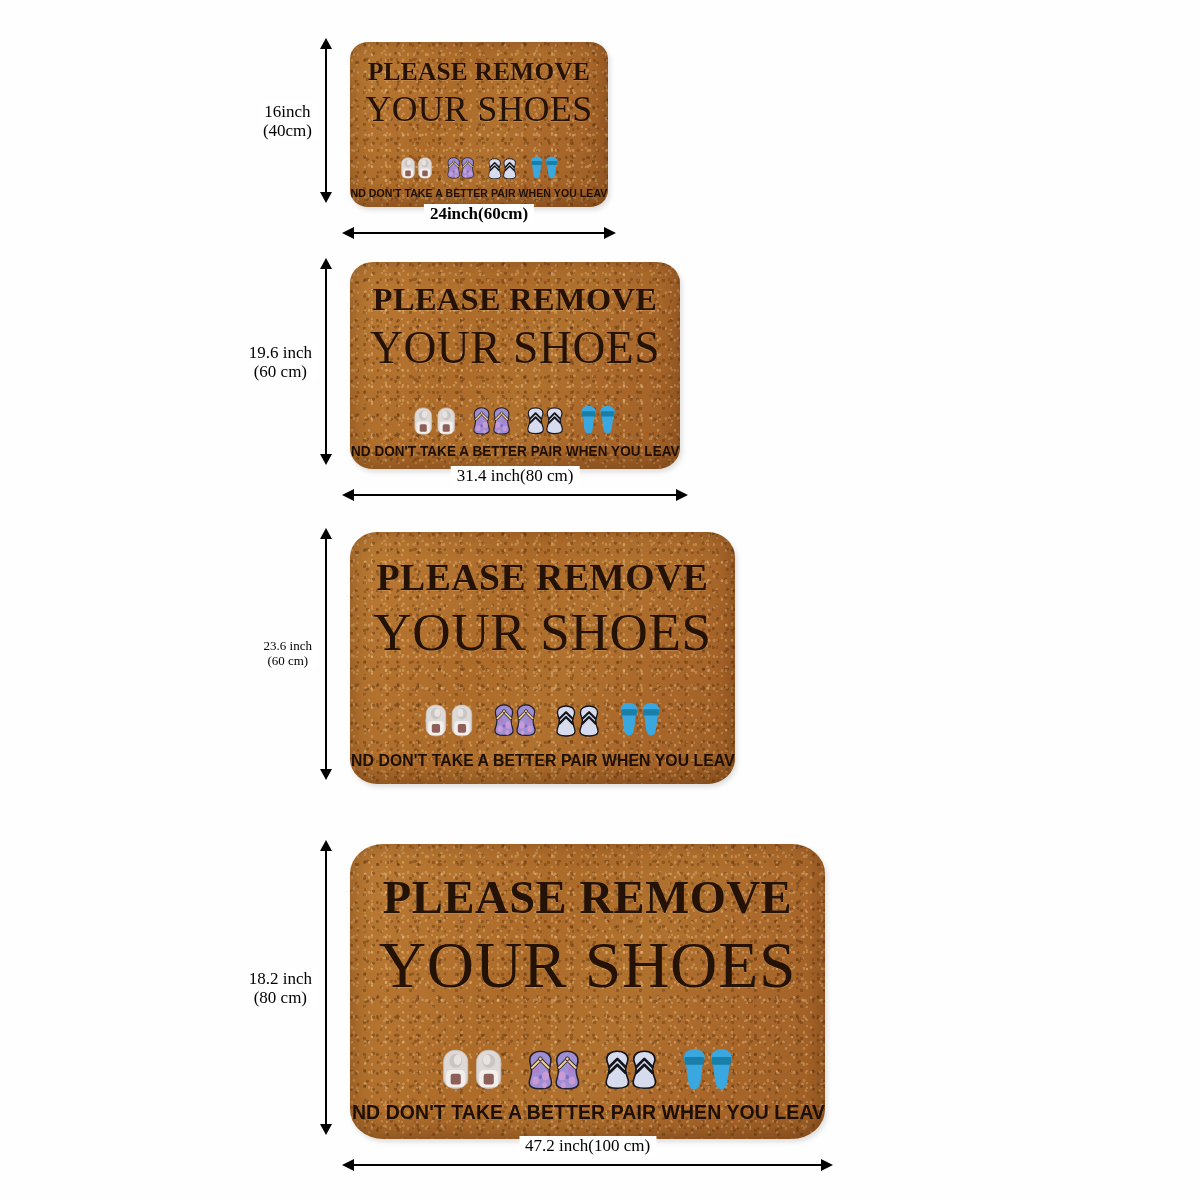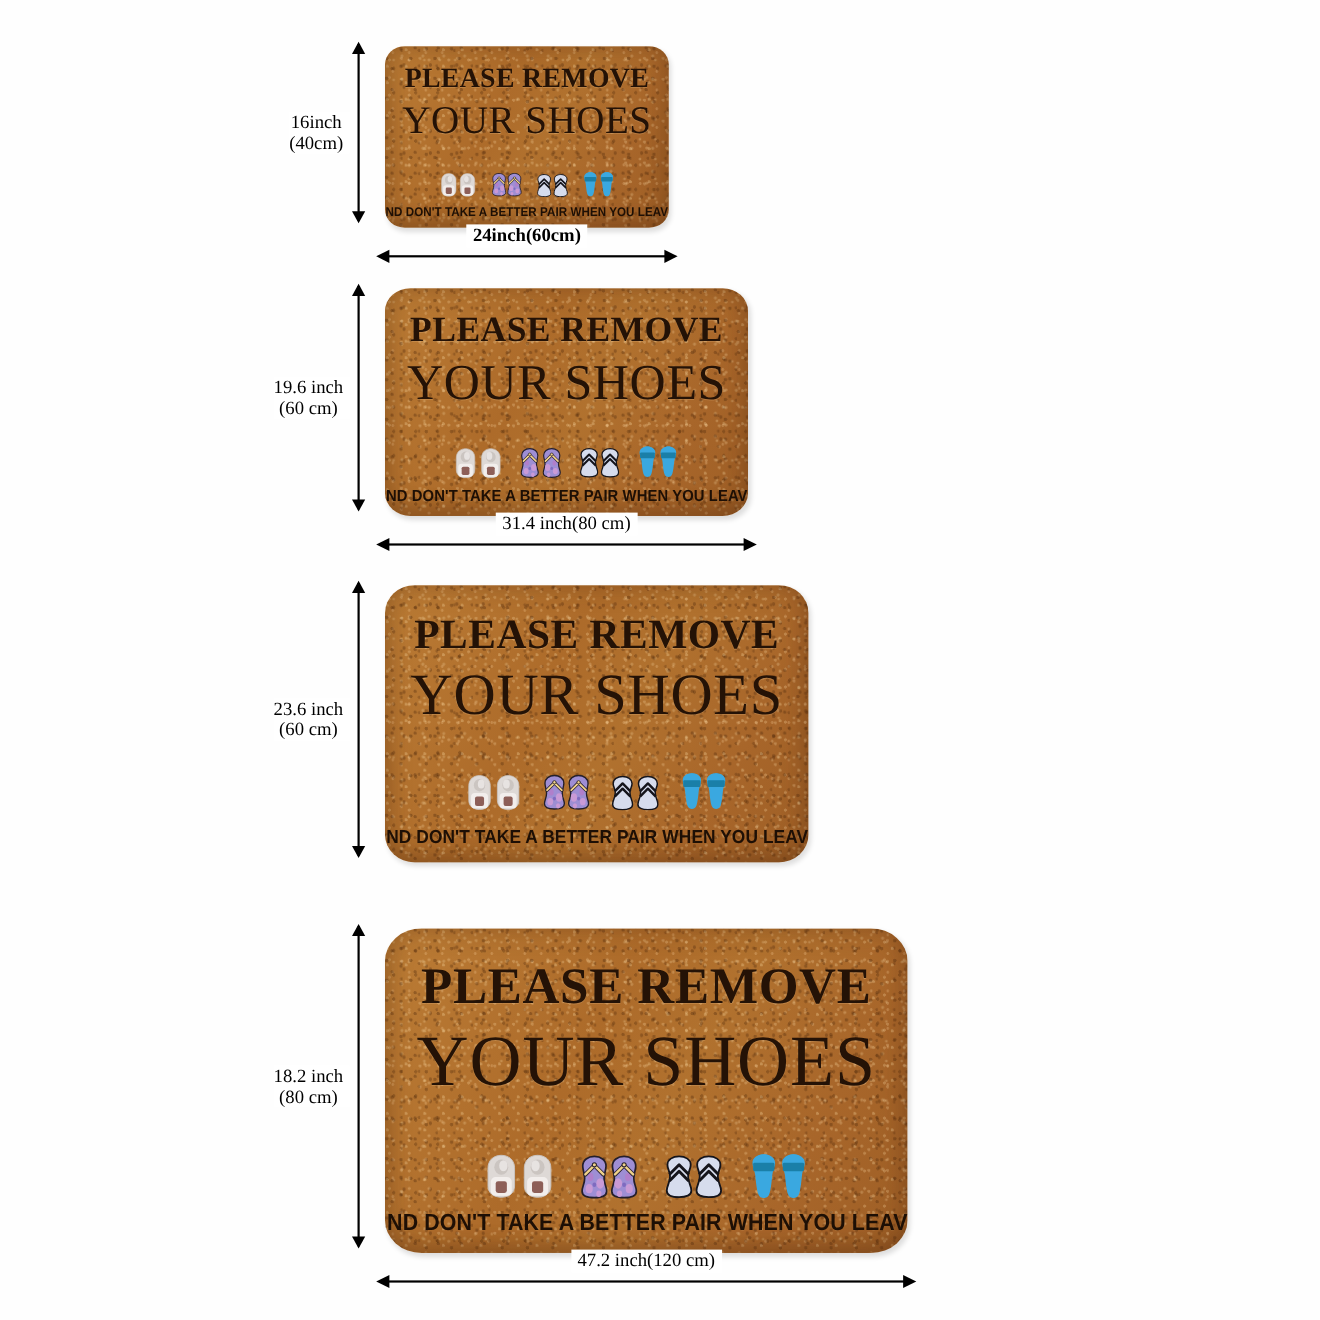--- a/index.html
+++ b/index.html
@@ -424,21 +424,21 @@
             </div>
           </div>
           <div class="caption" style="font-size: 17.1325px; margin-top: auto;">AND DON'T TAKE A BETTER PAIR WHEN YOU LEAVE</div>
         </div>
       </div>
     </div>
     <div class="v-arrow" style="left: 318px; top: 528px; width: 16px; height: 252px;">
       <div class="head up"></div>
       <div class="shaft" style="top:2px;bottom:2px"></div>
       <div class="head down"></div>
-      <div class="dim-label v-label" style="font-size: 17px;"><span>23.6 inch</span><span class="sub">(60 cm)</span></div>
+      <div class="dim-label v-label" style="font-size: 13px;"><span>23.6 inch</span><span class="sub">(60 cm)</span></div>
     </div>
     <div class="mat-wrap" style="left: 350px; top: 840px; width: 475px; height: 295px;">
       <div class="mat">
         <div class="mat-inner" style="padding: 26.55px 26.125px 14.75px;">
           <div class="line1" style="font-size: 46.55px;">PLEASE REMOVE</div>
           <div class="line2" style="font-size: 65.55px; margin-top: 4.425px;">YOUR SHOES</div>
           <div class="shoes-row" style="margin-top: 16.225px; gap: 24.7px; height: 70.8px;">
             <div class="pair" style="gap: 2.85px;">
               <svg width="29.45" height="40.641" viewBox="0 0 46 64" style="transform:scaleX(-1)">
     <path d="M23 2c11 0 19 7.5 19 18v26c0 10-8 16-19 16S4 56 4 46V20C4 9.5 12 2 23 2z" fill="#ded9d6" stroke="#c9c3bf" stroke-width="1.4"></path>
@@ -515,15 +515,15 @@
     <div class="v-arrow" style="left: 318px; top: 840px; width: 16px; height: 295px;">
       <div class="head up"></div>
       <div class="shaft" style="top:2px;bottom:2px"></div>
       <div class="head down"></div>
       <div class="dim-label v-label" style="font-size: 17px;"><span>18.2 inch</span><span class="sub">(80 cm)</span></div>
     </div>
     <div class="h-arrow" style="left: 342px; top: 1157px; width: 491px; height: 16px;">
       <div class="head left"></div>
       <div class="shaft" style="left:3px;right:3px"></div>
       <div class="head right"></div>
-      <div class="dim-label h-label" style="font-size: 17px;">47.2 inch(120 cm)</div>
+      <div class="dim-label h-label" style="font-size: 17px;">47.2 inch(100 cm)</div>
     </div>
   </div>
 
 </body></html>

